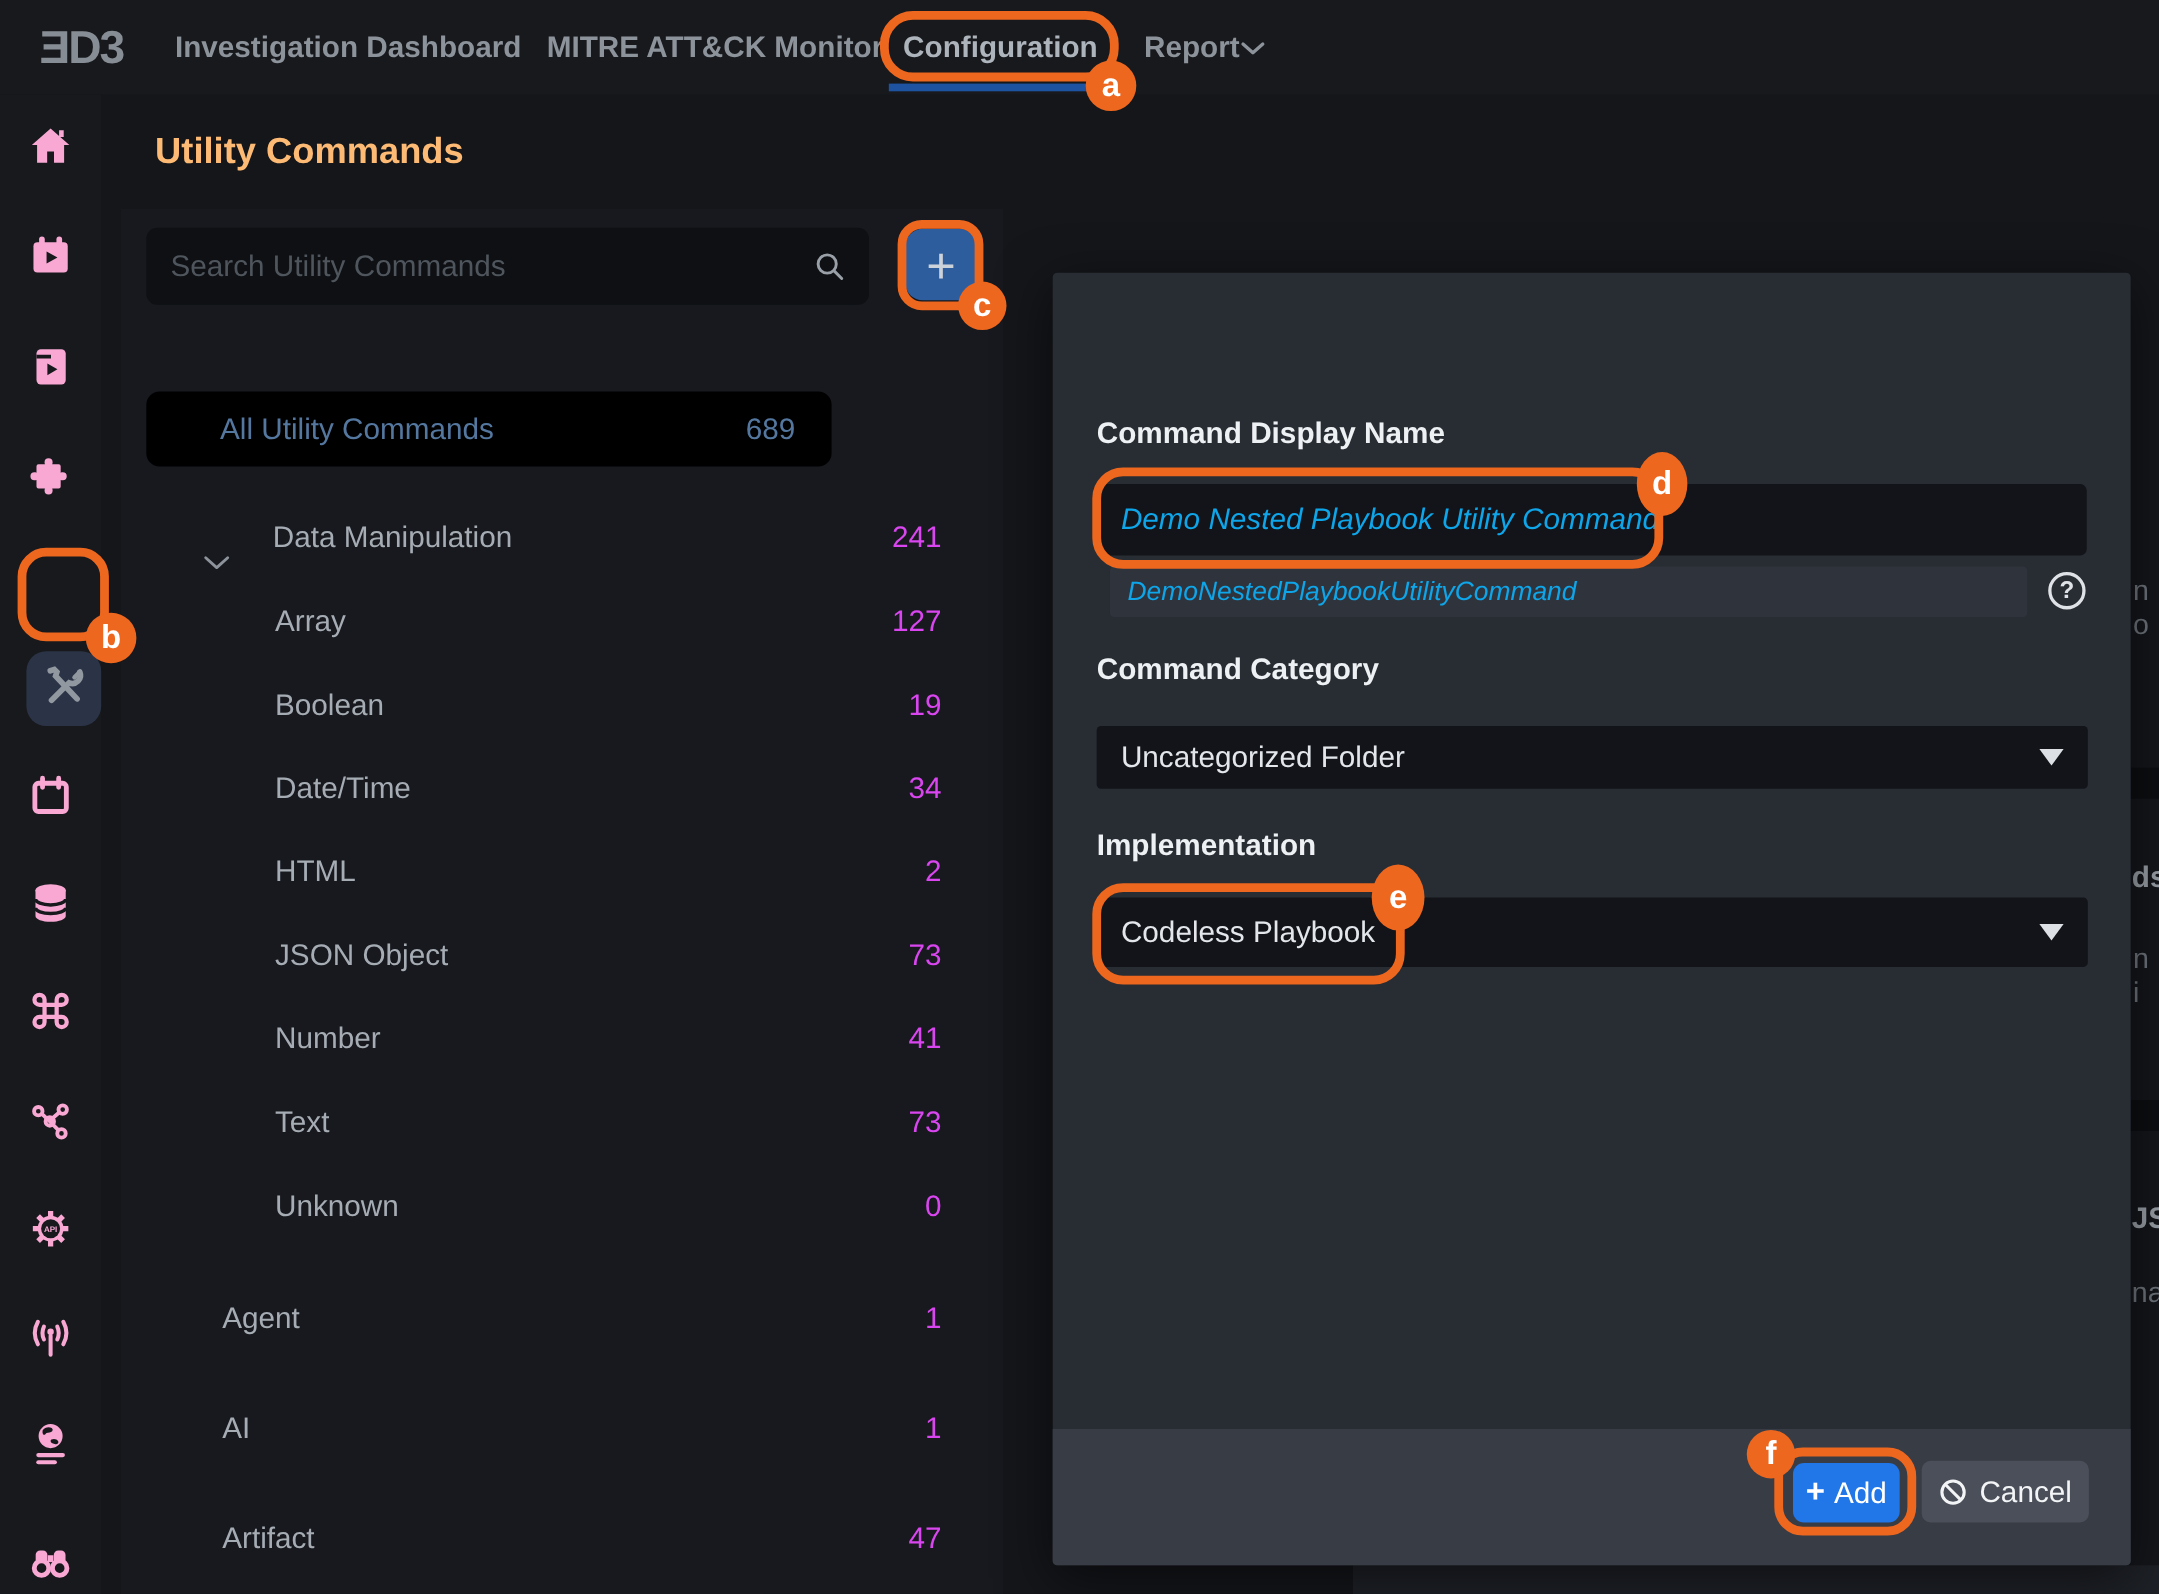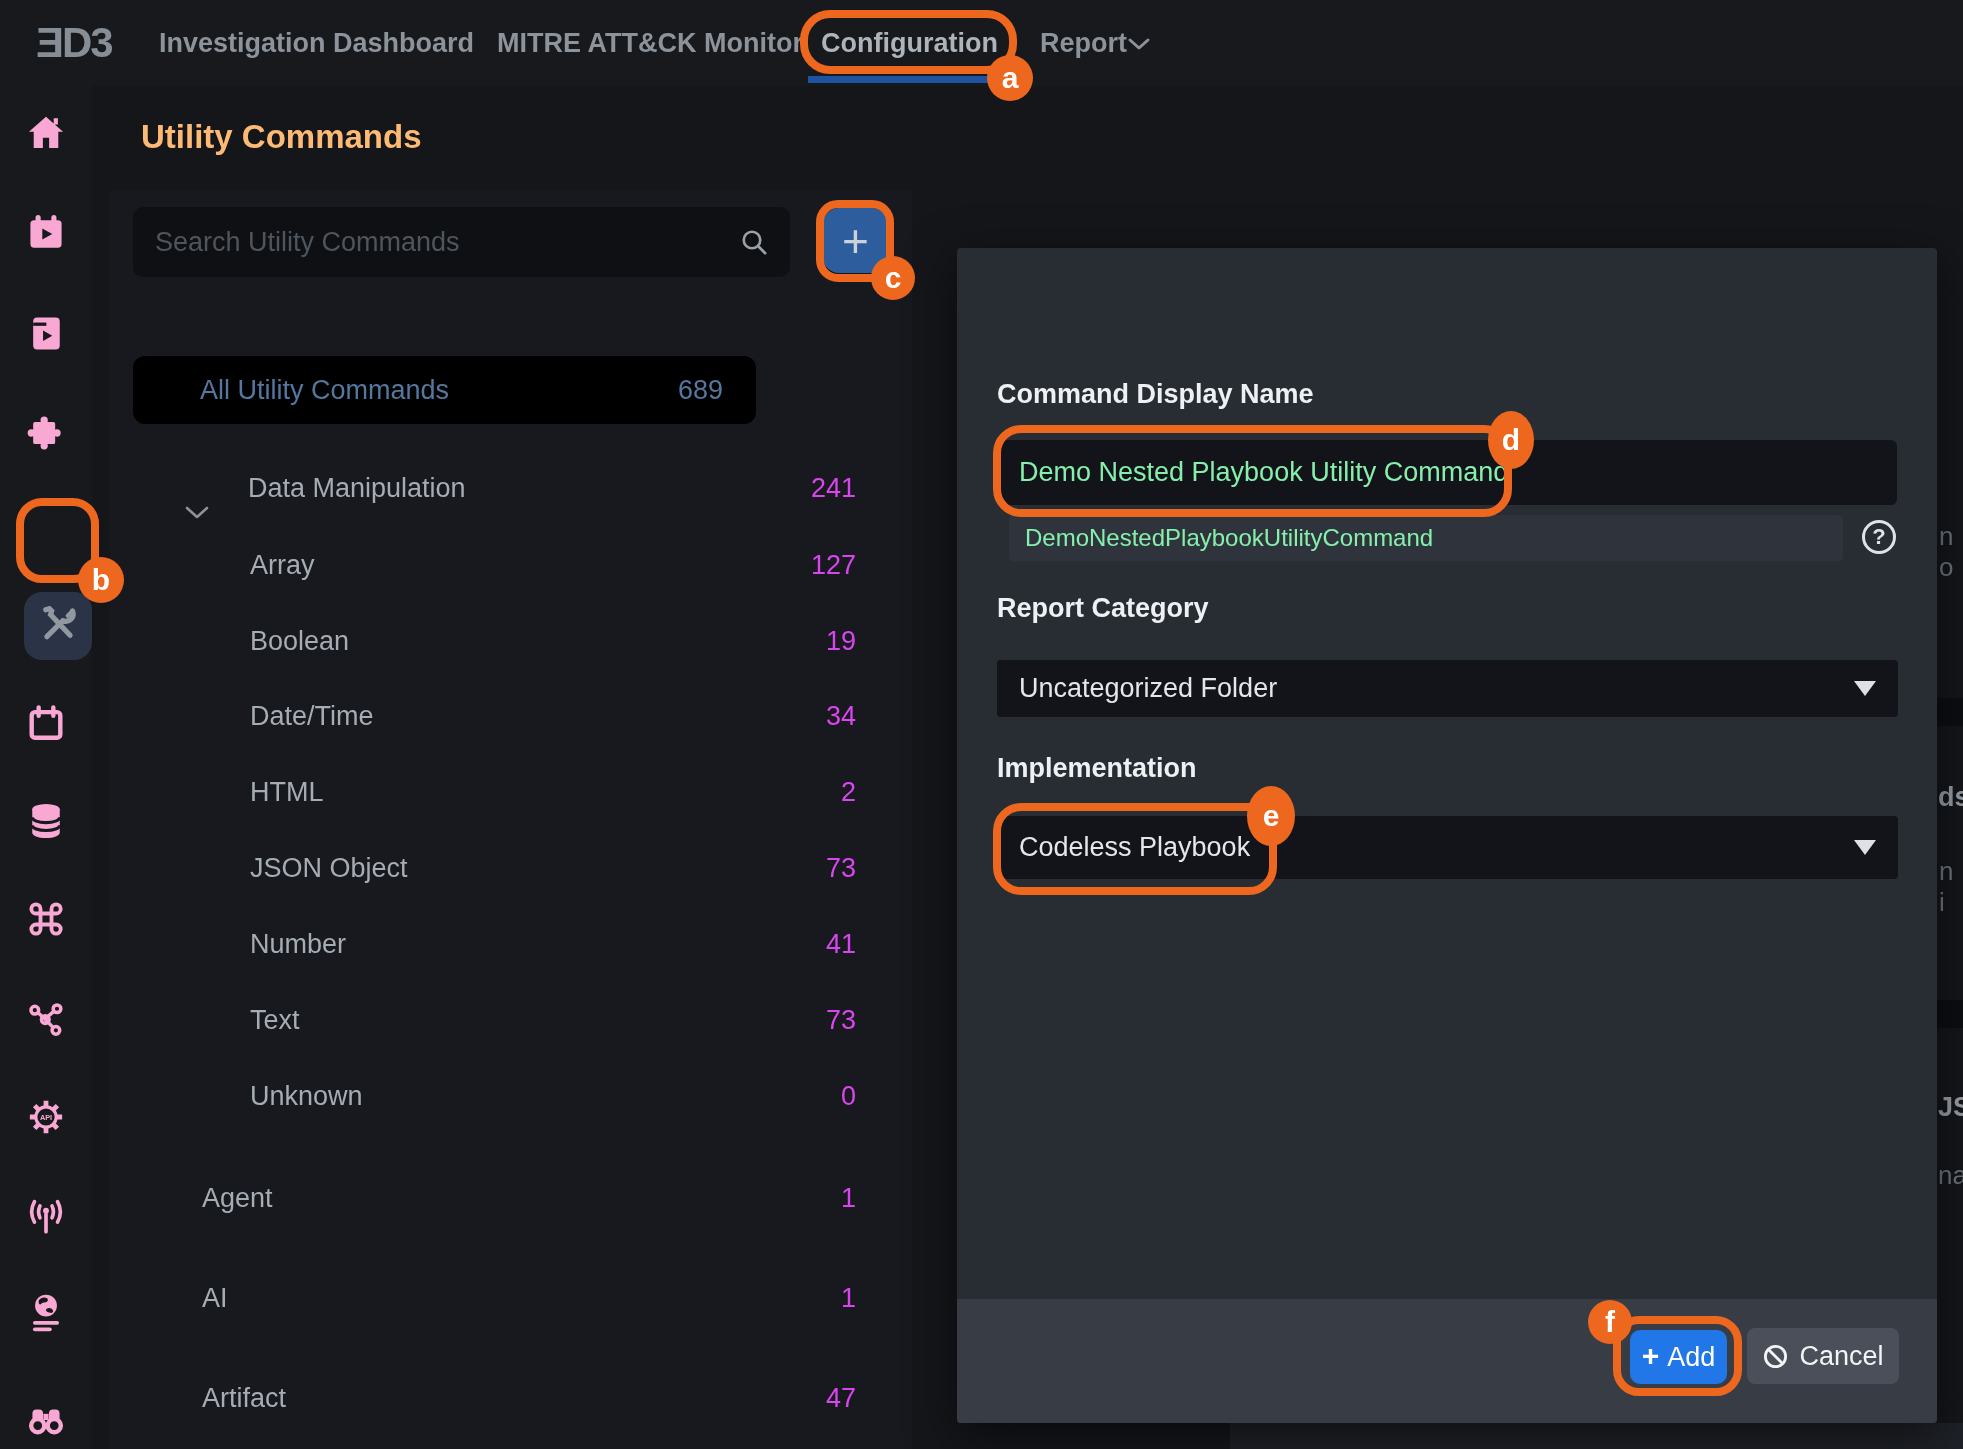--- a/index.html
+++ b/index.html
@@ -44,21 +44,21 @@
   .fragb{position:absolute;color:#9aa0a8;font-size:27px;font-weight:700;z-index:2;}
   .band{position:absolute;left:1937px;width:26px;height:28px;background:#0c0e11;z-index:2;}
   .bottomstrip{position:absolute;left:1230px;top:1423px;width:733px;height:26px;background:#1e2127;z-index:2;}
   
   .modal{position:absolute;left:957px;top:248px;width:980px;height:1175px;background:#282c33;z-index:40;
          border-radius:4px;box-shadow:0 12px 48px rgba(0,0,0,.55);}
   .mhead{position:absolute;left:0;top:0;width:980px;height:71px;background:#383c44;border-radius:4px 4px 0 0;}
   .mtitle{position:absolute;left:40px;top:0;height:71px;line-height:71px;font-size:29px;font-weight:700;color:#eef1f4;}
   .mclose{position:absolute;left:918px;top:23px;color:#dfe3e7;cursor:pointer;}
   .flabel{position:absolute;left:40px;font-size:27px;font-weight:700;color:#eef1f4;}
-  .tinput{position:absolute;border:none;outline:none;box-sizing:border-box;font-family:"Liberation Sans",sans-serif;color:#86efac;}
+  .tinput{position:absolute;border:none;outline:none;box-sizing:border-box;font-family:"Liberation Sans",sans-serif;color:#0ea5e9;font-style:italic;}
   .input1{left:40px;top:192px;width:900px;height:65px;background:#121419;border-radius:6px;font-size:27px;padding:0 22px;}
   .input2{left:52px;top:267px;width:834px;height:46px;background:#2f343c;border-radius:4px;font-size:24px;padding:0 16px;}
   .helpq{position:absolute;left:905px;top:272px;width:34px;height:34px;border:3px solid #dfe3e7;border-radius:50%;
          color:#dfe3e7;font-size:22px;font-weight:700;display:flex;align-items:center;justify-content:center;box-sizing:border-box;cursor:pointer;}
   .dropdown{position:absolute;left:40px;width:901px;background:#121419;border-radius:4px;display:flex;align-items:center;
             justify-content:space-between;padding:0 22px;box-sizing:border-box;color:#e3e6ea;font-size:27px;cursor:pointer;}
   .dd1{top:412px;height:57px;}
   .dd2{top:568px;height:63px;}
   .caret{width:0;height:0;border-left:11px solid transparent;border-right:11px solid transparent;border-top:15px solid #dde1e6;}
   .mfoot{position:absolute;left:0;top:1051px;width:980px;height:124px;background:#383c44;border-radius:0 0 4px 4px;}
@@ -290,21 +290,21 @@
   <div class="frag" style="left:1938px;top:1160px">nat</div>
   <div class="bottomstrip"></div>
 
   <div class="modal">
 
     <div class="flabel" style="top:131px">Command Display Name</div>
     <input class="tinput input1" type="text" value="Demo Nested Playbook Utility Command" style="">
     <input class="tinput input2" type="text" value="DemoNestedPlaybookUtilityCommand" style="">
     <div class="helpq">?</div>
 
-    <div class="flabel" style="top:345px">Report Category</div>
+    <div class="flabel" style="top:345px">Command Category</div>
     <div class="dropdown dd1">
       <span>Uncategorized Folder</span>
       <span class="caret"></span>
     </div>
 
     <div class="flabel" style="top:505px">Implementation</div>
     <div class="dropdown dd2">
       <span>Codeless Playbook</span>
       <span class="caret"></span>
     </div>

